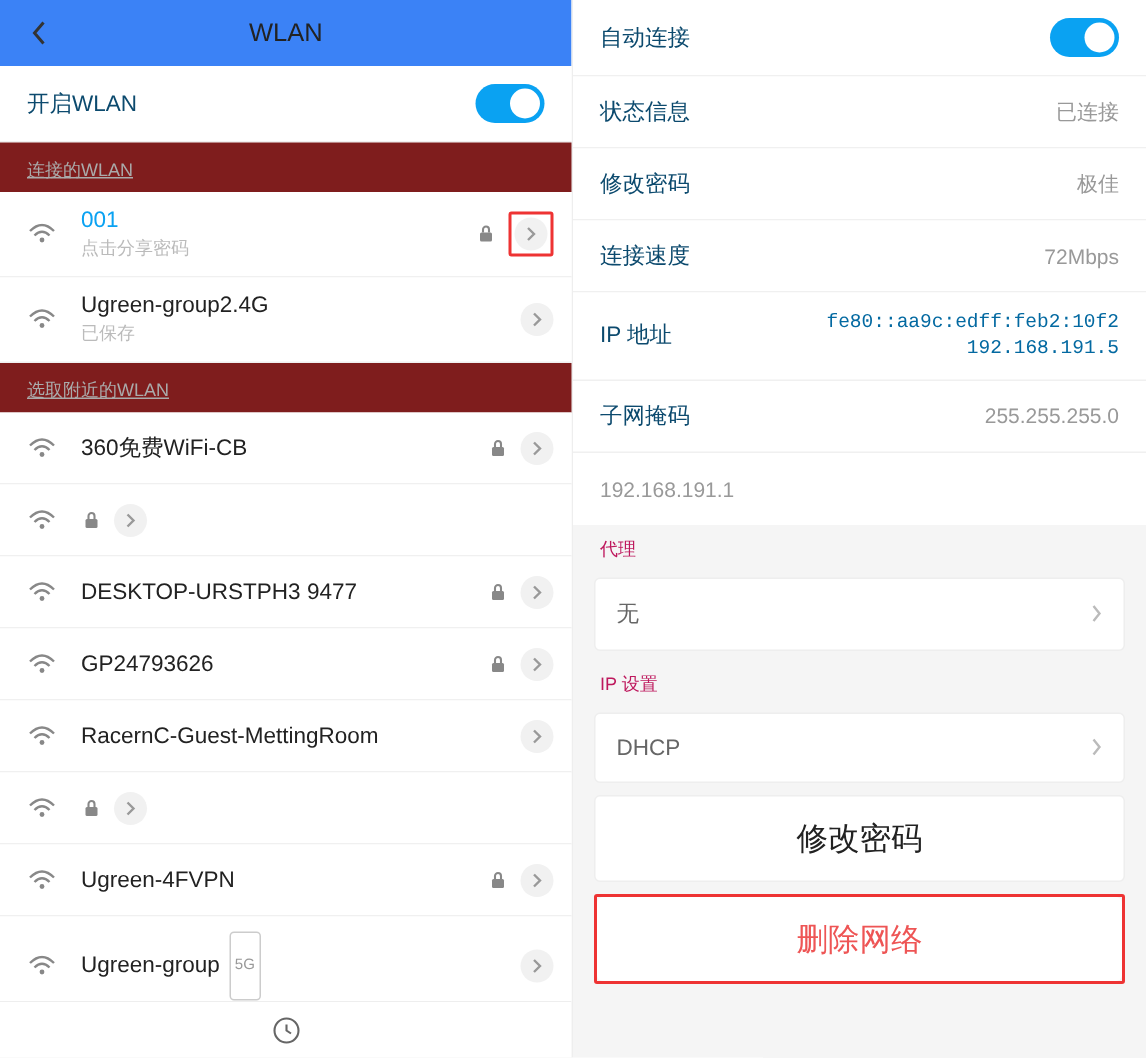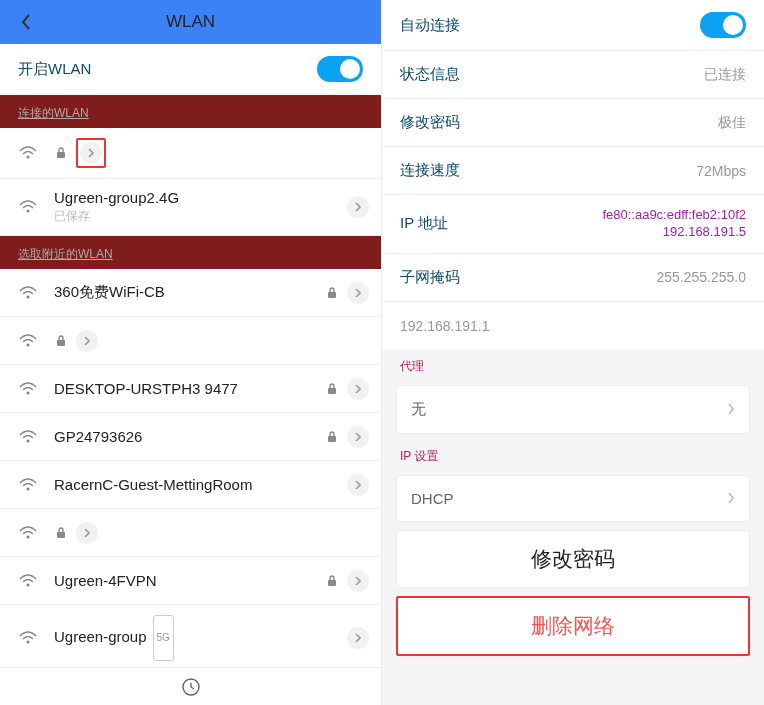--- a/index.html
+++ b/index.html
@@ -132,21 +132,21 @@
     border-top:1px solid #eee;
     display:flex;
     align-items:center;
     justify-content:center;
     background:#fff;
   }
 
   
   .right-body { flex:1; overflow-y:auto; }
   .right-section { background:#fff; }
-  .ip-multi { color:#a21caf; font-size:13px; text-align:right; line-height:1.3; }
+  .ip-multi { color:#0369a1; font-size:13px; text-align:right; line-height:1.3;font-family:Liberation Mono, monospace; }
 
   .option-card {
     margin: 6px 14px;
     background:#fff;
     border:1px solid #eee;
     border-radius:4px;
     display:flex;
     align-items:center;
     padding:14px 14px;
   }
@@ -187,20 +187,24 @@
     <div class="section-label">连接的WLAN</div>
 
     <div class="wifi-item">
       <div class="wifi-icon">
         <svg width="18" height="14" viewBox="0 0 18 14">
             <path d="M1 5 Q9 -3 17 5" fill="none" stroke="#888" stroke-width="1.6"></path>
             <path d="M4 8 Q9 3 14 8" fill="none" stroke="#888" stroke-width="1.6"></path>
             <circle cx="9" cy="11" r="1.6" fill="#888"></circle>
           </svg>
       </div>
+      <div class="wifi-text">
+        <div class="wifi-name current">001</div>
+        <div class="wifi-sub">点击分享密码</div>
+      </div>
       <div class="lock-icon">
         <svg width="10" height="12" viewBox="0 0 10 12">
             <rect x="1" y="5" width="8" height="6" rx="1" fill="#888"></rect>
             <path d="M3 5 V3 a2 2 0 0 1 4 0 V5" fill="none" stroke="#888" stroke-width="1.4"></path>
           </svg>
       </div>
       <div class="highlight-box">
         <div class="chevron-circle">
           <svg width="8" height="10" viewBox="0 0 8 10">
               <polyline points="2,1 6,5 2,9" fill="none" stroke="#999" stroke-width="1.6"></polyline>

